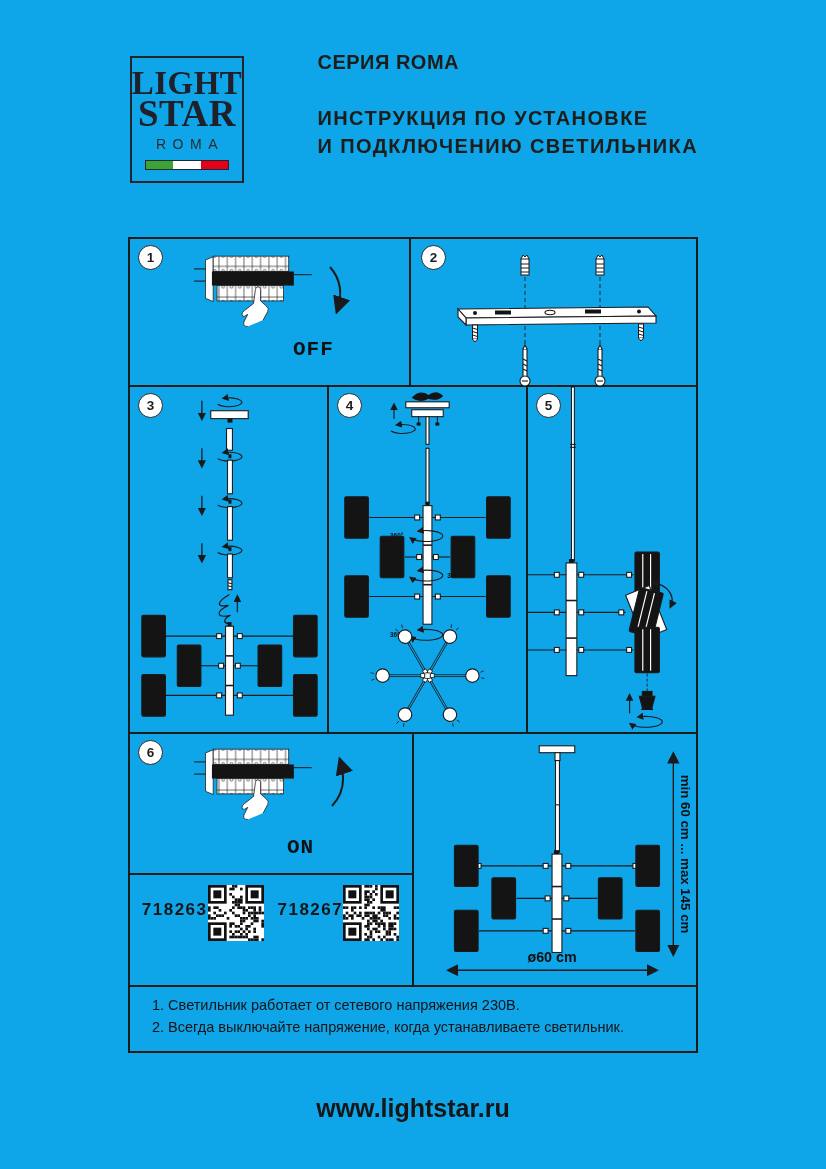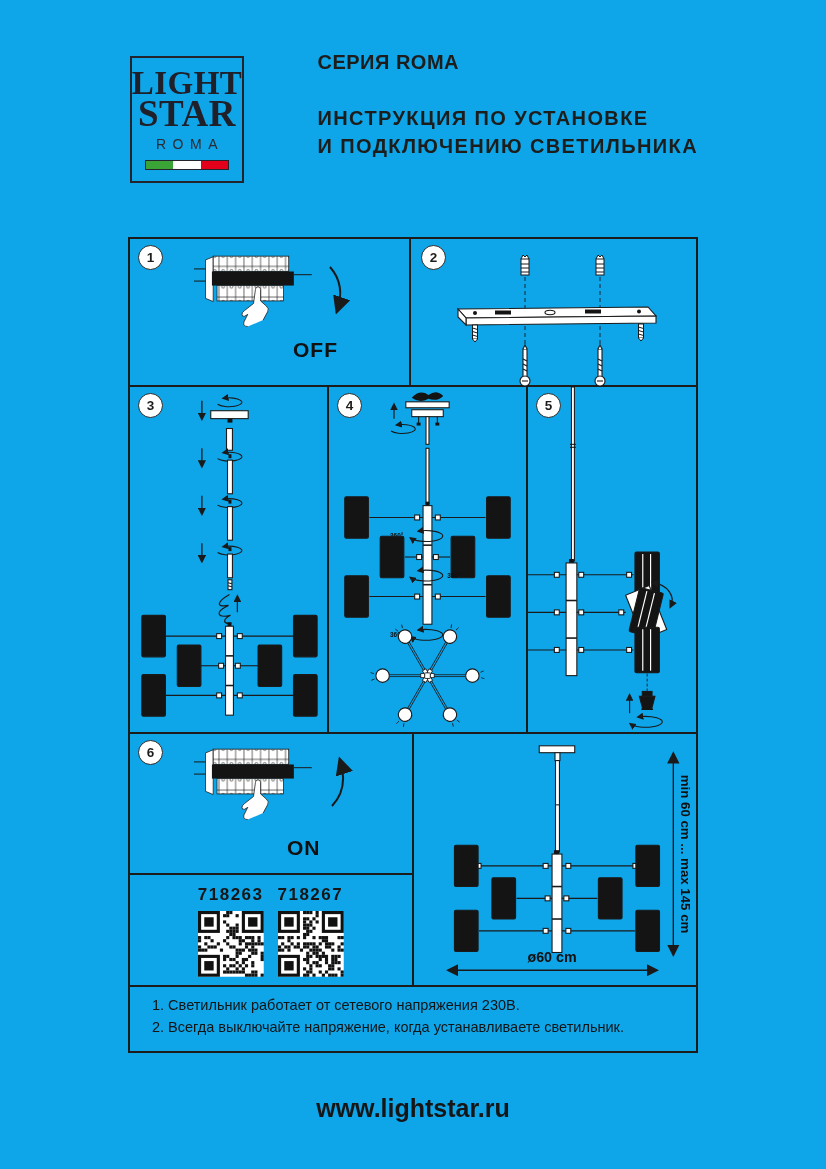--- a/index.html
+++ b/index.html
@@ -19,24 +19,24 @@
   .hdr{position:absolute;right:128px;top:48px;font-weight:bold;color:#1d1d1b;}
   .hdr .b1{font-size:20px;line-height:28px;letter-spacing:0.5px;}
   .hdr .b2{font-size:20px;line-height:28px;letter-spacing:1.4px;margin-top:28px;}
   
   .gridb{position:absolute;left:128px;top:237px;width:570px;height:816px;border:2px solid #1c1c1b;box-sizing:border-box;}
   .hl,.vl{position:absolute;background:#1c1c1b;}
   .cell{position:absolute;}
   .cell svg{position:absolute;left:0;top:0;width:100%;height:100%;overflow:visible;}
   .num{position:absolute;left:8px;top:6px;width:23px;height:23px;border:1.6px solid #2a2a2a;border-radius:50%;
        display:flex;align-items:center;justify-content:center;font-size:13.5px;font-weight:bold;background:#fff;z-index:3;}
-  .swlabel{position:absolute;font-size:21px;font-weight:600;letter-spacing:1px;color:#111;z-index:3;}
+  .swlabel{position:absolute;font-size:21px;font-weight:600;letter-spacing:1px;color:#111;z-index:3;font-family:Liberation Mono, monospace;}
   
   .qrwrap{display:flex;justify-content:center;gap:14px;padding-top:10px;}
-  .qrfig{display:flex;flex-direction:column;align-items:center;}
+  .qrfig{display:flex;flex-direction:row;align-items:center;}
   .qrfig .code{font-size:17px;font-weight:bold;letter-spacing:1.5px;margin-bottom:6px;color:#161616;}
   
   .notes{position:absolute;left:130px;top:987px;width:566px;height:64px;box-sizing:border-box;
          padding:7px 0 0 22px;font-size:14.5px;line-height:22px;color:#141414;}
   
   .site{position:absolute;left:0;top:1094px;width:100%;text-align:center;font-size:25px;font-weight:bold;color:#161616;}
   svg text{font-family:"Liberation Sans",sans-serif;fill:#111;}
   .tiny{font-size:6.5px;font-weight:bold;}
 </style>
 </head>

